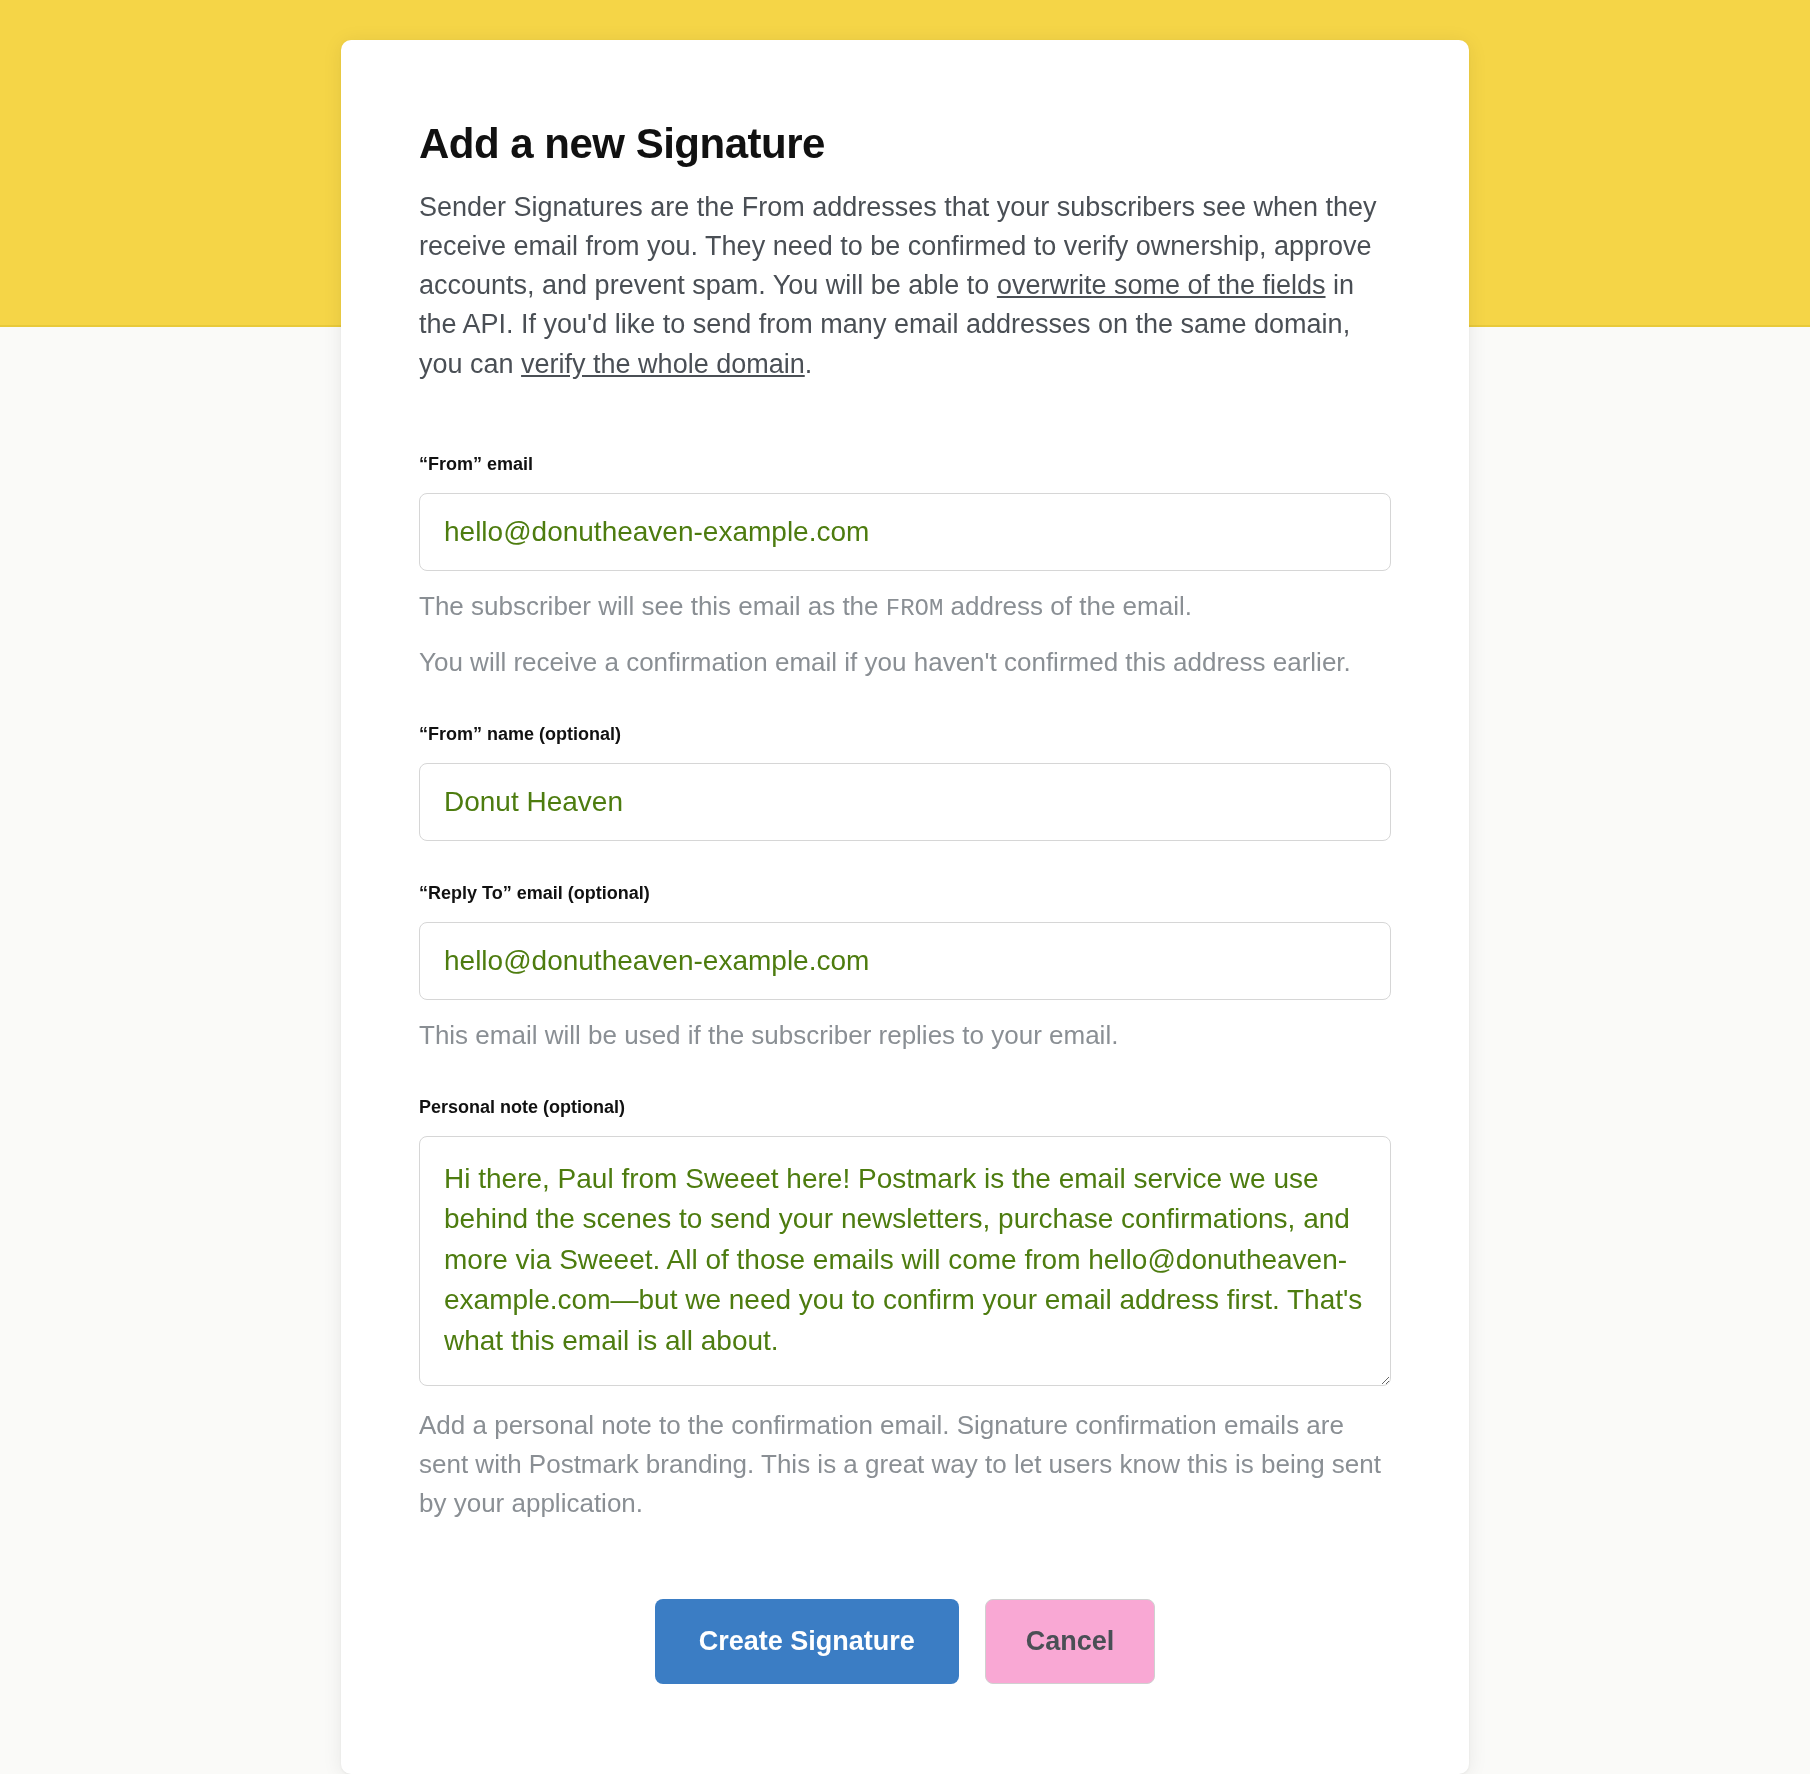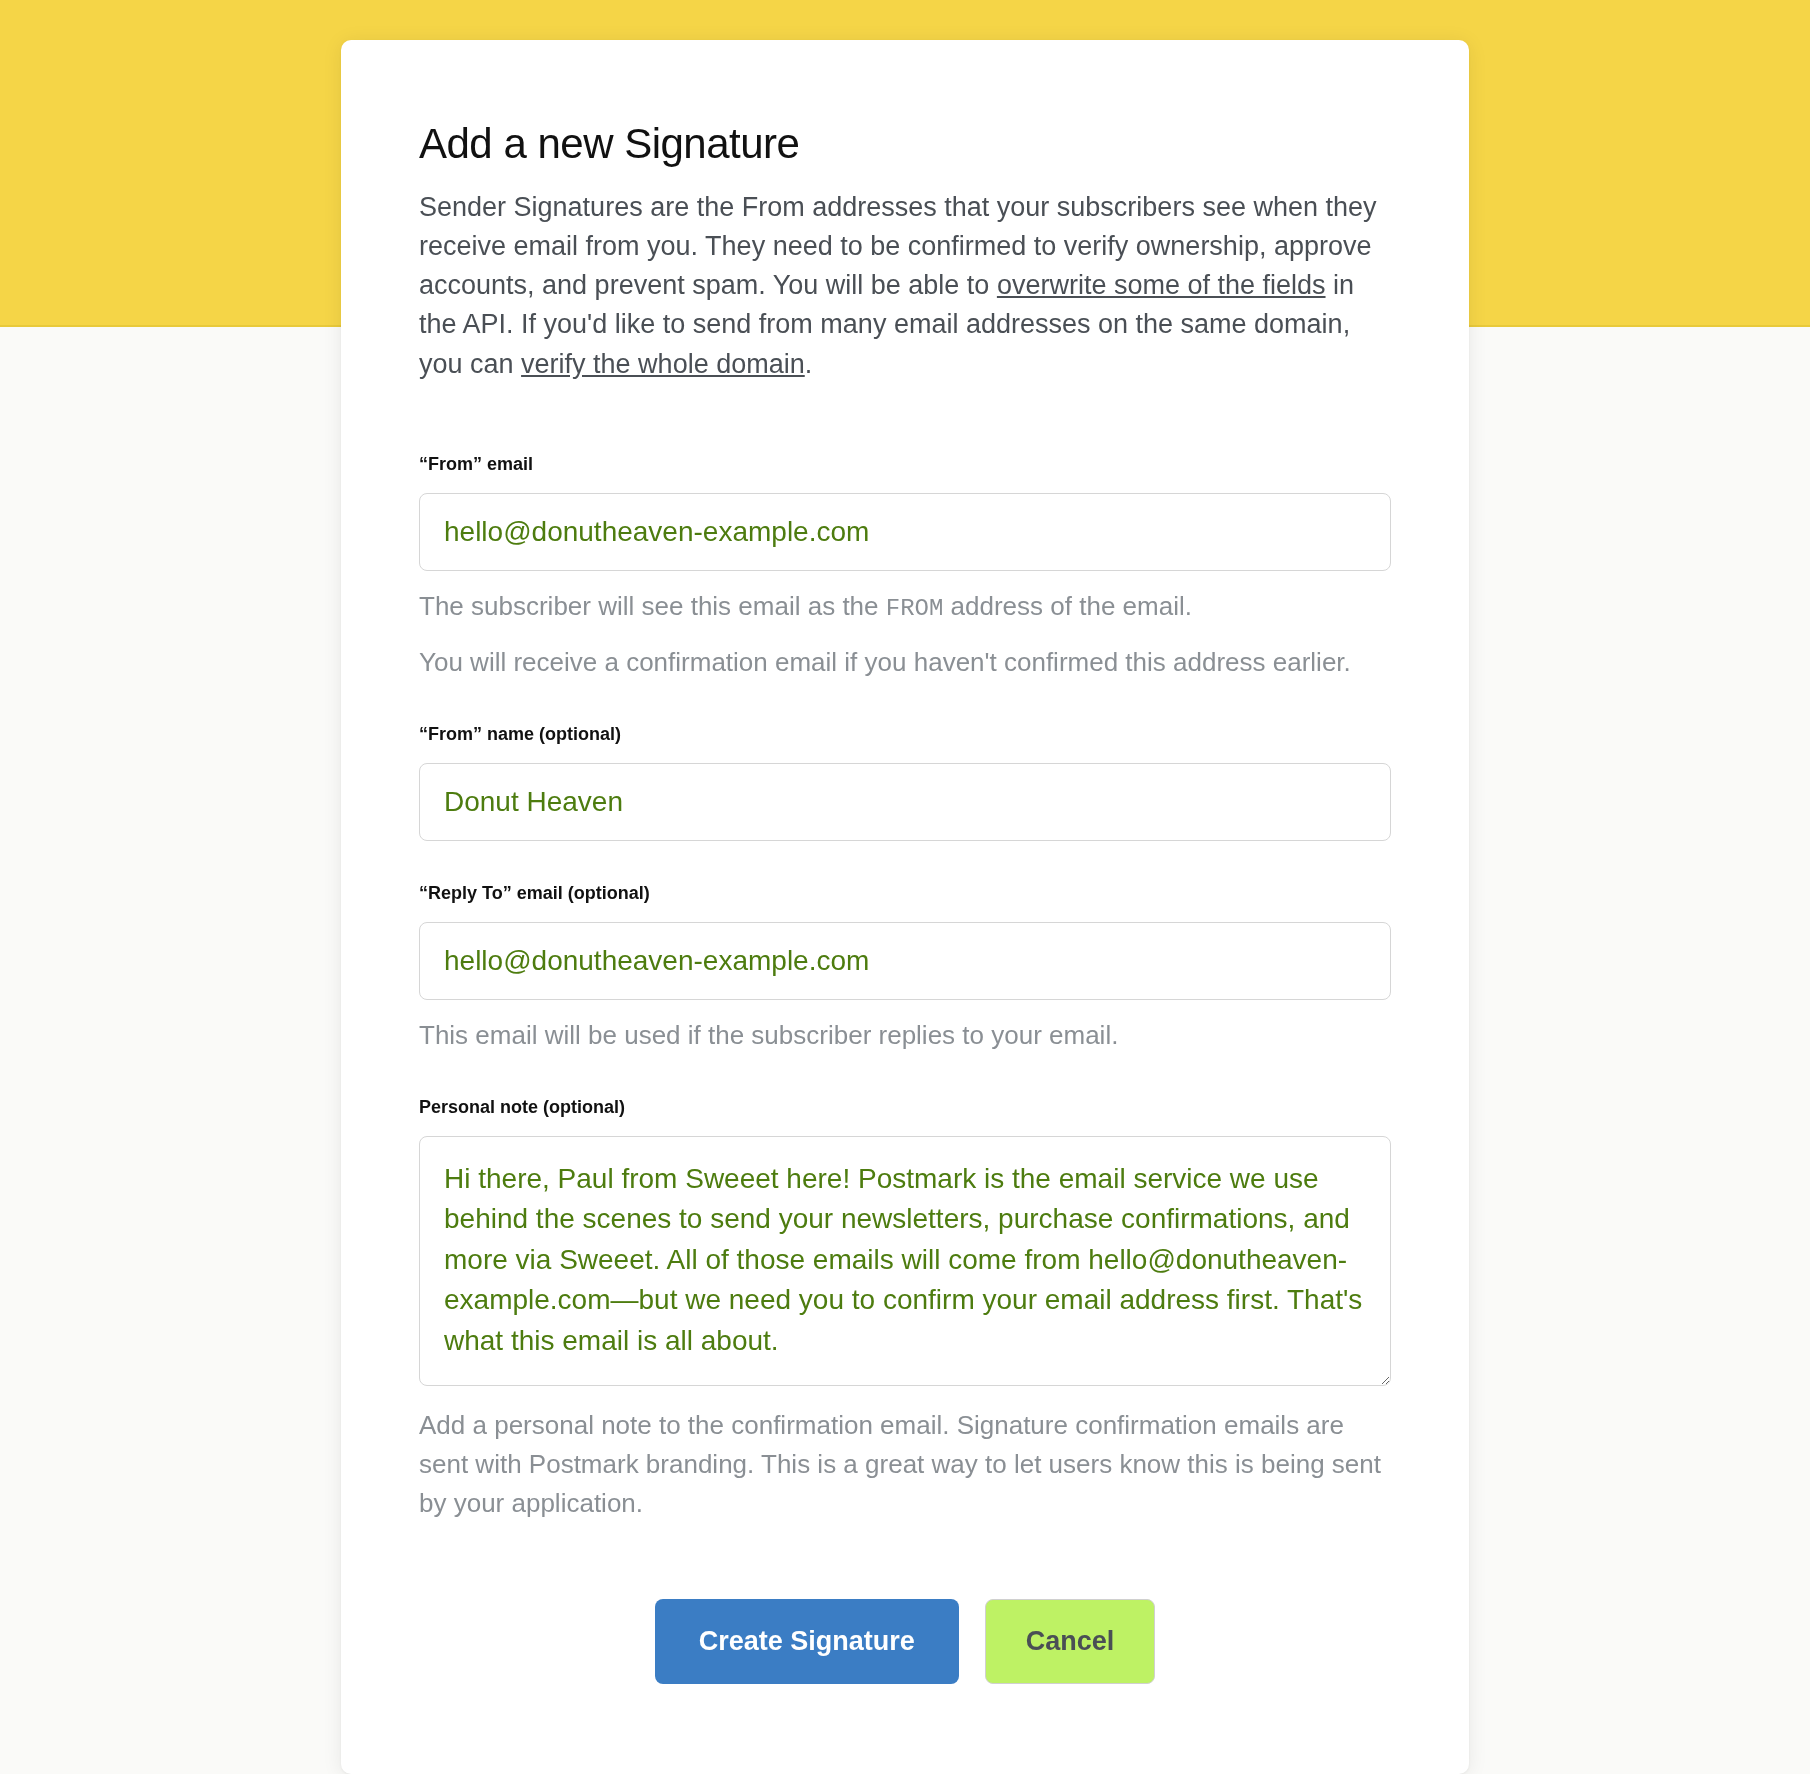--- a/index.html
+++ b/index.html
@@ -29,21 +29,21 @@
     z-index: 1;
     width: 1128px;
     margin: 40px auto 0 auto;
     background: #ffffff;
     border-radius: 10px;
     box-shadow: 0 2px 20px rgba(0,0,0,0.08), 0 1px 3px rgba(0,0,0,0.05);
     padding: 80px 78px 90px 78px;
   }
   .page-title {
     font-size: 42px;
-    font-weight: 400;
+    font-weight: 700;
     color: #111;
     margin-bottom: 20px;
     letter-spacing: -0.5px;
   }
   .intro-text {
     font-size: 27px;
     line-height: 1.45;
     color: #4a4f55;
     margin-bottom: 70px;
   }
@@ -99,21 +99,21 @@
     background: #3b7dc4;
     color: #fff;
     border: none;
     border-radius: 8px;
     font-size: 27px;
     font-weight: 700;
     padding: 26px 44px;
     cursor: pointer;
   }
   .btn-secondary {
-    background: #bef264;
+    background: #f9a8d4;
     color: #4a4f55;
     border: 1px solid #d0d0d0;
     border-radius: 8px;
     font-size: 27px;
     font-weight: 600;
     padding: 26px 40px;
     cursor: pointer;
   }
 </style>
 </head>

